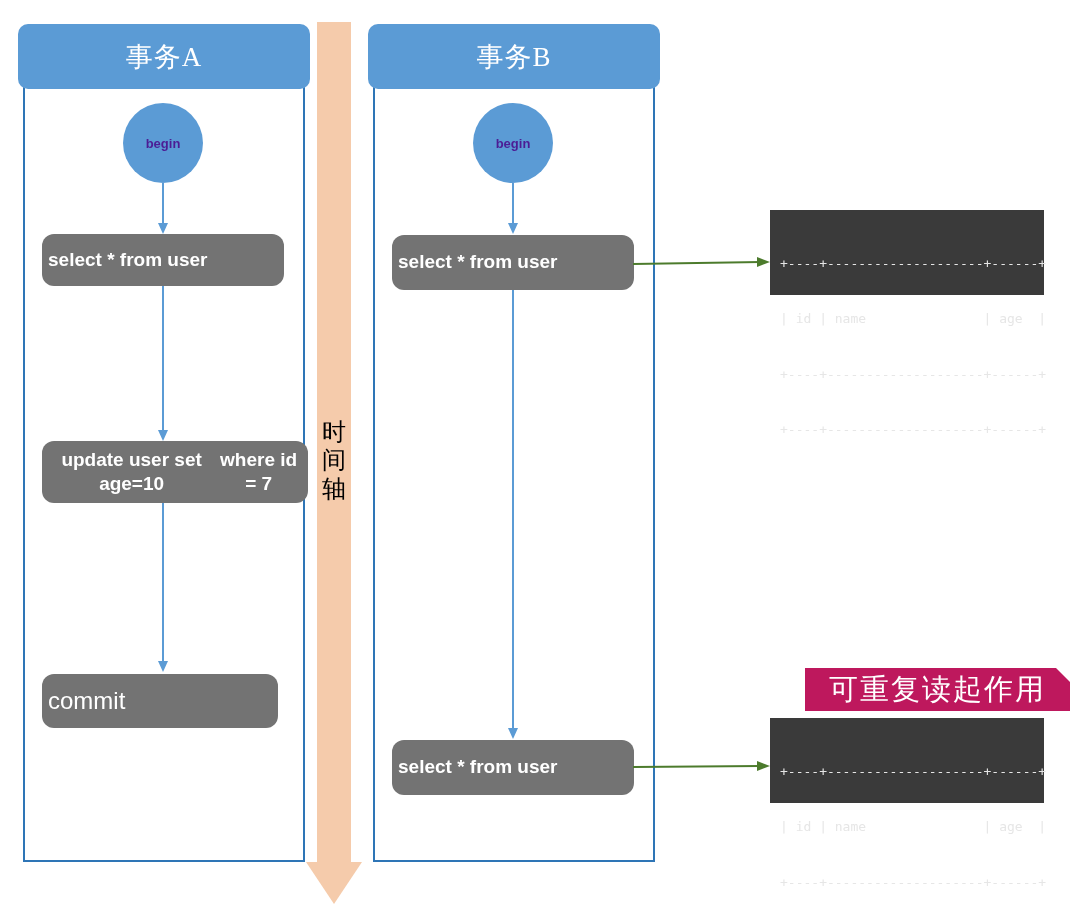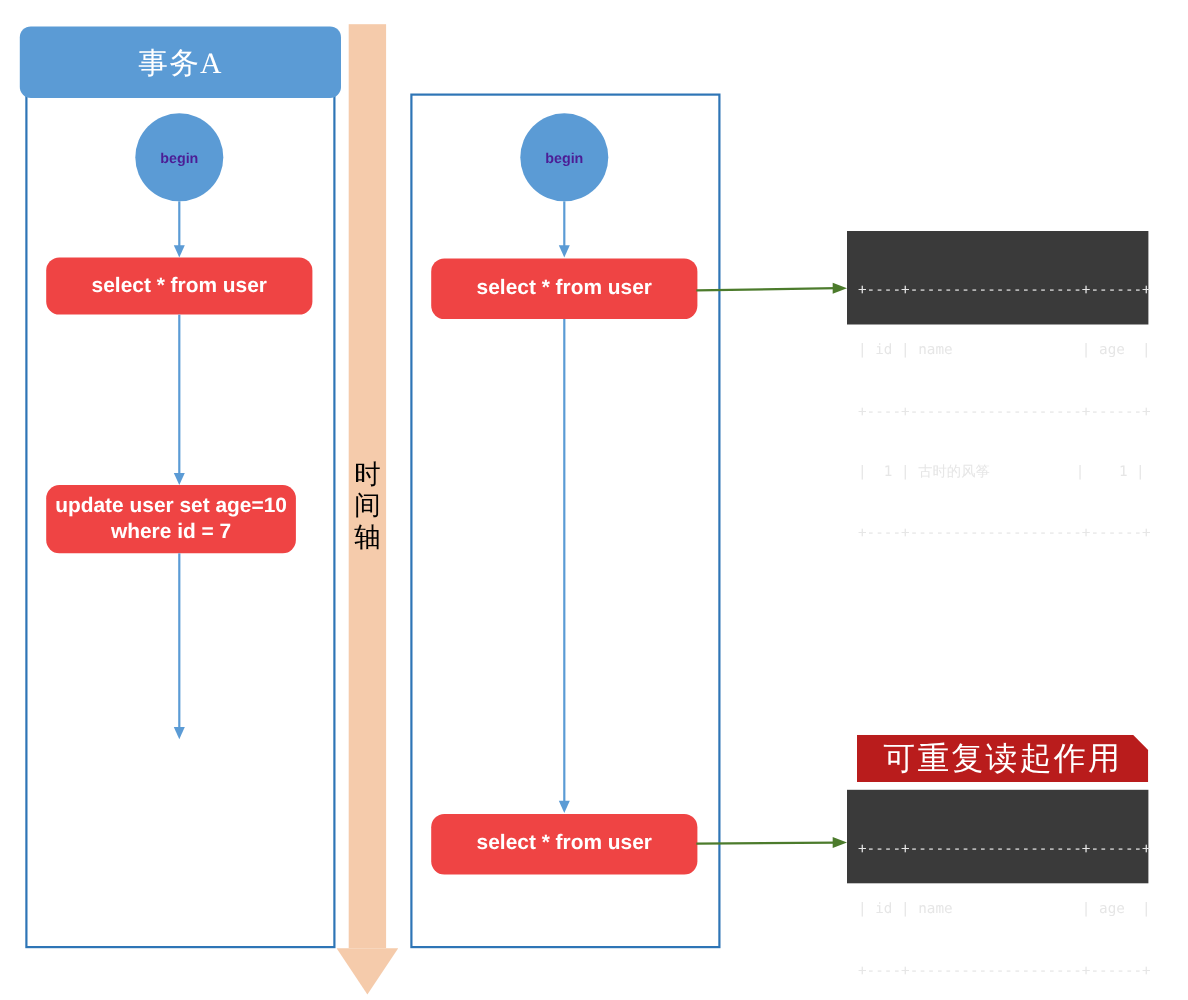--- a/index.html
+++ b/index.html
@@ -36,25 +36,24 @@
     color: #ffffff;
     font-family: "Liberation Serif", "DejaVu Serif", serif;
     font-size: 27px;
     letter-spacing: 1px;
   }
 
   
   .node-box {
     position: absolute;
     box-sizing: border-box;
-    background: #ef4444;
+    background: #737373;
     border-radius: 12px;
     display: flex;
     align-items: center;
-    justify-content: center;
     text-align: center;
     color: #ffffff;
     font-size: 19px;
     line-height: 1.28;
     font-weight: 600;
     padding: 2px 6px;
   }
   .node-box.big {
     font-size: 24px;
     font-weight: 400;
@@ -117,29 +116,30 @@
     letter-spacing: 0px;
   }
   .result-block .row {
     display: block;
   }
 
   
   .banner {
     position: absolute;
     box-sizing: border-box;
-    background: #b91c1c;
+    background: #be185d;
     color: #ffffff;
     font-family: "Liberation Serif", "DejaVu Serif", serif;
     font-size: 29px;
     display: flex;
     align-items: center;
     justify-content: center;
     letter-spacing: 2px;
     clip-path: polygon(0 0, calc(100% - 14px) 0, 100% 14px, 100% 100%, 0 100%);
+    margin-left: 26px;
   }
 </style>
 </head>
 <body>
 
 <div id="canvas">
 
   <div class="lane" style="left:23px; top:85px; width:282px; height:777px;"></div>
 
   <div class="lane-header" style="left:18px; top:24px; width:292px; height:65px;">
@@ -157,41 +157,47 @@
 
   <div class="node-box" style="left:42px; top:234px; width:242px; height:52px;">
     <span>select * from user</span>
   </div>
 
   <svg class="v-conn" style="left:148px; top:286px; width:30px; height:156px;" viewBox="0 0 30 156">
     <line x1="15" y1="0" x2="15" y2="147" stroke="#5b9bd5" stroke-width="2"></line>
     <polygon points="15,155 10,144 20,144" fill="#5b9bd5"></polygon>
   </svg>
 
-  <div class="node-box" style="left:42px; top:441px; width:227px; height:62px; flex-direction:column;">
+  <div class="node-box" style="left:42px; top:441px; width:266px; height:62px; ">
     <span>update user set age=10</span>
     <span>where id = 7</span>
   </div>
 
   <svg class="v-conn" style="left:148px; top:503px; width:30px; height:170px;" viewBox="0 0 30 170">
     <line x1="15" y1="0" x2="15" y2="161" stroke="#5b9bd5" stroke-width="2"></line>
     <polygon points="15,169 10,158 20,158" fill="#5b9bd5"></polygon>
   </svg>
 
+  <div class="node-box big" style="left:42px; top:674px; width:236px; height:54px;">
+    <span>commit</span>
+  </div>
 
   <div class="timeline-shaft" style="left:317px; top:22px; width:34px; height:840px;"></div>
   <div class="timeline-head" style="left:306px; top:862px; border-left:28px solid transparent; border-right:28px solid transparent; border-top:42px solid #f5cbab;"></div>
   <div class="timeline-label" style="left:320px; top:418px; width:28px;">
     <span>时</span>
     <span>间</span>
     <span>轴</span>
   </div>
 
   <div class="lane" style="left:373px; top:85px; width:282px; height:777px;"></div>
 
+  <div class="lane-header" style="left:368px; top:24px; width:292px; height:65px;">
+    <span>事务B</span>
+  </div>
 
   <div class="node-circle" style="left:473px; top:103px; width:80px; height:80px;">
     <span>begin</span>
   </div>
 
   <svg class="v-conn" style="left:498px; top:183px; width:30px; height:52px;" viewBox="0 0 30 52">
     <line x1="15" y1="0" x2="15" y2="43" stroke="#5b9bd5" stroke-width="2"></line>
     <polygon points="15,51 10,40 20,40" fill="#5b9bd5"></polygon>
   </svg>
 
@@ -215,21 +221,20 @@
 
   <svg class="h-conn" style="left:633px; top:754px; width:140px; height:26px;" viewBox="0 0 140 26">
     <line x1="0" y1="13" x2="128" y2="12" stroke="#4c7b2c" stroke-width="2"></line>
     <polygon points="137,12 124,7 124,17" fill="#4c7b2c"></polygon>
   </svg>
 
   <div class="result-block" style="left:770px; top:210px; width:274px; height:85px;">
     <span class="row">+----+--------------------+------+</span>
     <span class="row">| id | name               | age  |</span>
     <span class="row">+----+--------------------+------+</span>
-    <span class="row">|  1 | 古时的风筝          |    1 |</span>
     <span class="row">+----+--------------------+------+</span>
   </div>
 
   <div class="banner" style="left:779px; top:668px; width:265px; height:43px;">
     <span>可重复读起作用</span>
   </div>
 
   <div class="result-block" style="left:770px; top:718px; width:274px; height:85px;">
     <span class="row">+----+--------------------+------+</span>
     <span class="row">| id | name               | age  |</span>

